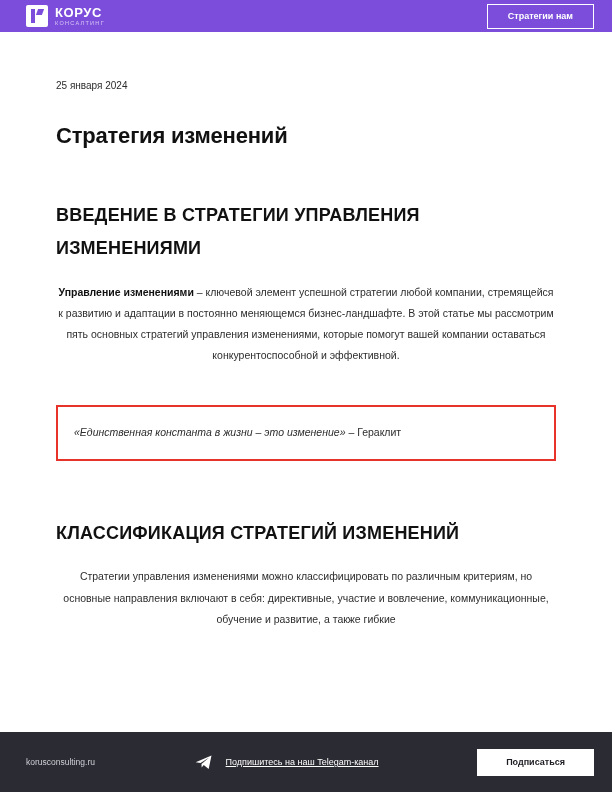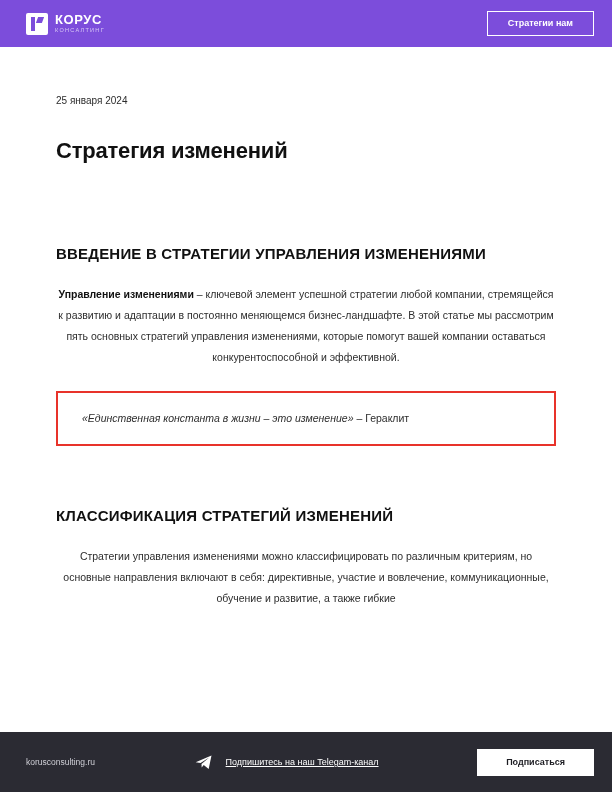--- a/index.html
+++ b/index.html
@@ -18,21 +18,21 @@
   .page {
     width: 612px;
     height: 792px;
     position: relative;
     display: flex;
     flex-direction: column;
   }
 
   
   .header {
-    height: 47px;
+    height: 32px;
     background: #7c4ddb;
     display: flex;
     align-items: center;
     justify-content: space-between;
     padding: 0 18px 0 26px;
     box-sizing: border-box;
     flex: 0 0 auto;
   }
   .brand {
     display: flex;
@@ -107,45 +107,45 @@
     margin: 18px 0 0 0;
   }
   .doc-title {
     font-size: 22px;
     font-weight: bold;
     color: #111111;
     margin: 32px 0 0 0;
     letter-spacing: -0.2px;
   }
   .section-heading {
-    font-size: 15px;
+    font-size: 18px;
     font-weight: bold;
     color: #111111;
-    margin: 76px 0 0 0;
+    margin: 50px 0 0 0;
     line-height: 1.85;
     letter-spacing: 0.2px;
   }
   .section-heading.second {
     margin-top: 56px;
   }
   .paragraph {
     font-size: 10.5px;
     line-height: 2.02;
     color: #2d2d2d;
     margin: 16px 0 0 0;
     text-align: center;
   }
   .paragraph .lead {
     font-weight: bold;
     color: #111111;
   }
   .quote-box {
     border: 2px solid #e8332a;
-    margin: 22px 0 0 0;
-    padding: 18px 24px;
+    margin: 39px 0 0 0;
+    padding: 18px 16px;
     box-sizing: border-box;
   }
   .quote-text {
     font-size: 10.5px;
     color: #2d2d2d;
     line-height: 1.5;
   }
   .quote-text .em {
     font-style: italic;
   }

